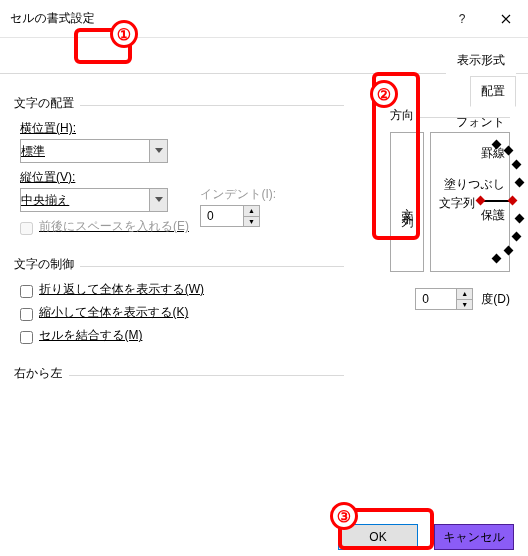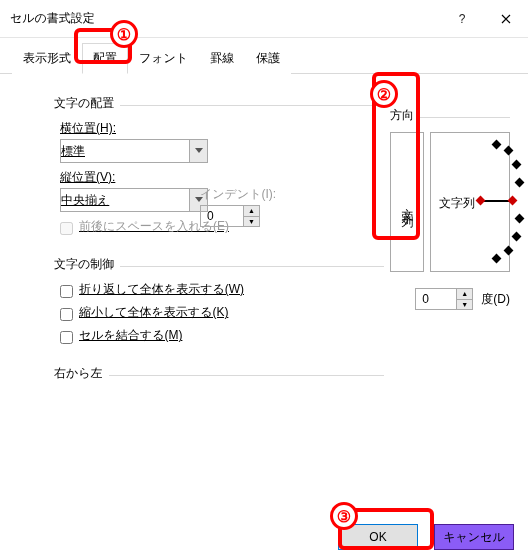--- a/index.html
+++ b/index.html
@@ -2,26 +2,26 @@
 <html><head>
 <meta charset="utf-8">
 <style>
   * { box-sizing: border-box; font-family: "Meiryo UI", "Yu Gothic UI", sans-serif; font-size: 12px; }
   body { margin: 0; background: #fff; width: 528px; height: 556px; overflow: hidden; }
 
   .titlebar { height: 38px; display: flex; align-items: center; padding-left: 10px; border-bottom: 1px solid #e5e5e5; }
   .titlebar .title { flex: 1; }
   .titlebar .win-btn { width: 44px; height: 32px; display: flex; align-items: center; justify-content: center; color: #222; }
 
-  .tabs { display: flex; align-items: flex-end; padding: 6px 12px 0 12px; border-bottom: 1px solid #d9d9d9; position: relative; height: 36px; }
+  .tabs { display: flex; align-items: flex-end; padding: 6px 12px 0 12px; border-bottom: 1px solid #d9d9d9; position: relative; height: 36px; flex-direction: column; }
   .tab { padding: 6px 10px; border: 1px solid transparent; position: relative; top: 1px; background: #fff; }
   .tab.active { border: 1px solid #d9d9d9; border-bottom: 1px solid #fff; }
 
   .body { position: relative; padding: 10px 14px 14px 14px; height: 488px; }
-  .left-col { width: 330px; margin-left: 40px; }
+  .left-col { width: 330px; }
   .groupset { margin-top: 4px; }
   .fieldset-label { color: #000; margin-bottom: 4px; border-bottom: 1px solid #d9d9d9; padding-bottom: 0; }
   .fieldset-label span { background: #fff; position: relative; top: 7px; padding-right: 6px; }
   .fieldset-body { padding: 10px 0 4px 6px; text-decoration: underline; }
   .lbl { margin-bottom: 2px; }
   .combo { display: flex; align-items: center; width: 148px; height: 24px; border: 1px solid #a9a9a9; background: #fff; position: relative; }
   .combo .arrow { position: absolute; right: 0; top: 0; bottom: 0; width: 18px; background: #e9e9e9; border-left: 1px solid #a9a9a9; display: flex; align-items: center; justify-content: center; }
   .arrow svg { display: block; }
 
   .indent-area { position: absolute; left: 200px; top: 112px; }
@@ -72,20 +72,21 @@
         <path d="M1 1 L9 9 M9 1 L1 9" stroke="#000" stroke-width="1.2"></path>
       </svg>
   </div>
 </div>
 
 <div class="tabs">
   <div class="tab">表示形式</div>
   <div class="tab active">配置</div>
   <div class="tab">フォント</div>
   <div class="tab">罫線</div>
+  <div class="tab">塗りつぶし</div>
   <div class="tab">保護</div>
 </div>
 
 <div class="body">
 
   <div class="left-col">
     <div class="groupset">
       <div class="fieldset-label"><span>文字の配置</span></div>
       <div class="fieldset-body">
         <div class="lbl">横位置(H):</div>

